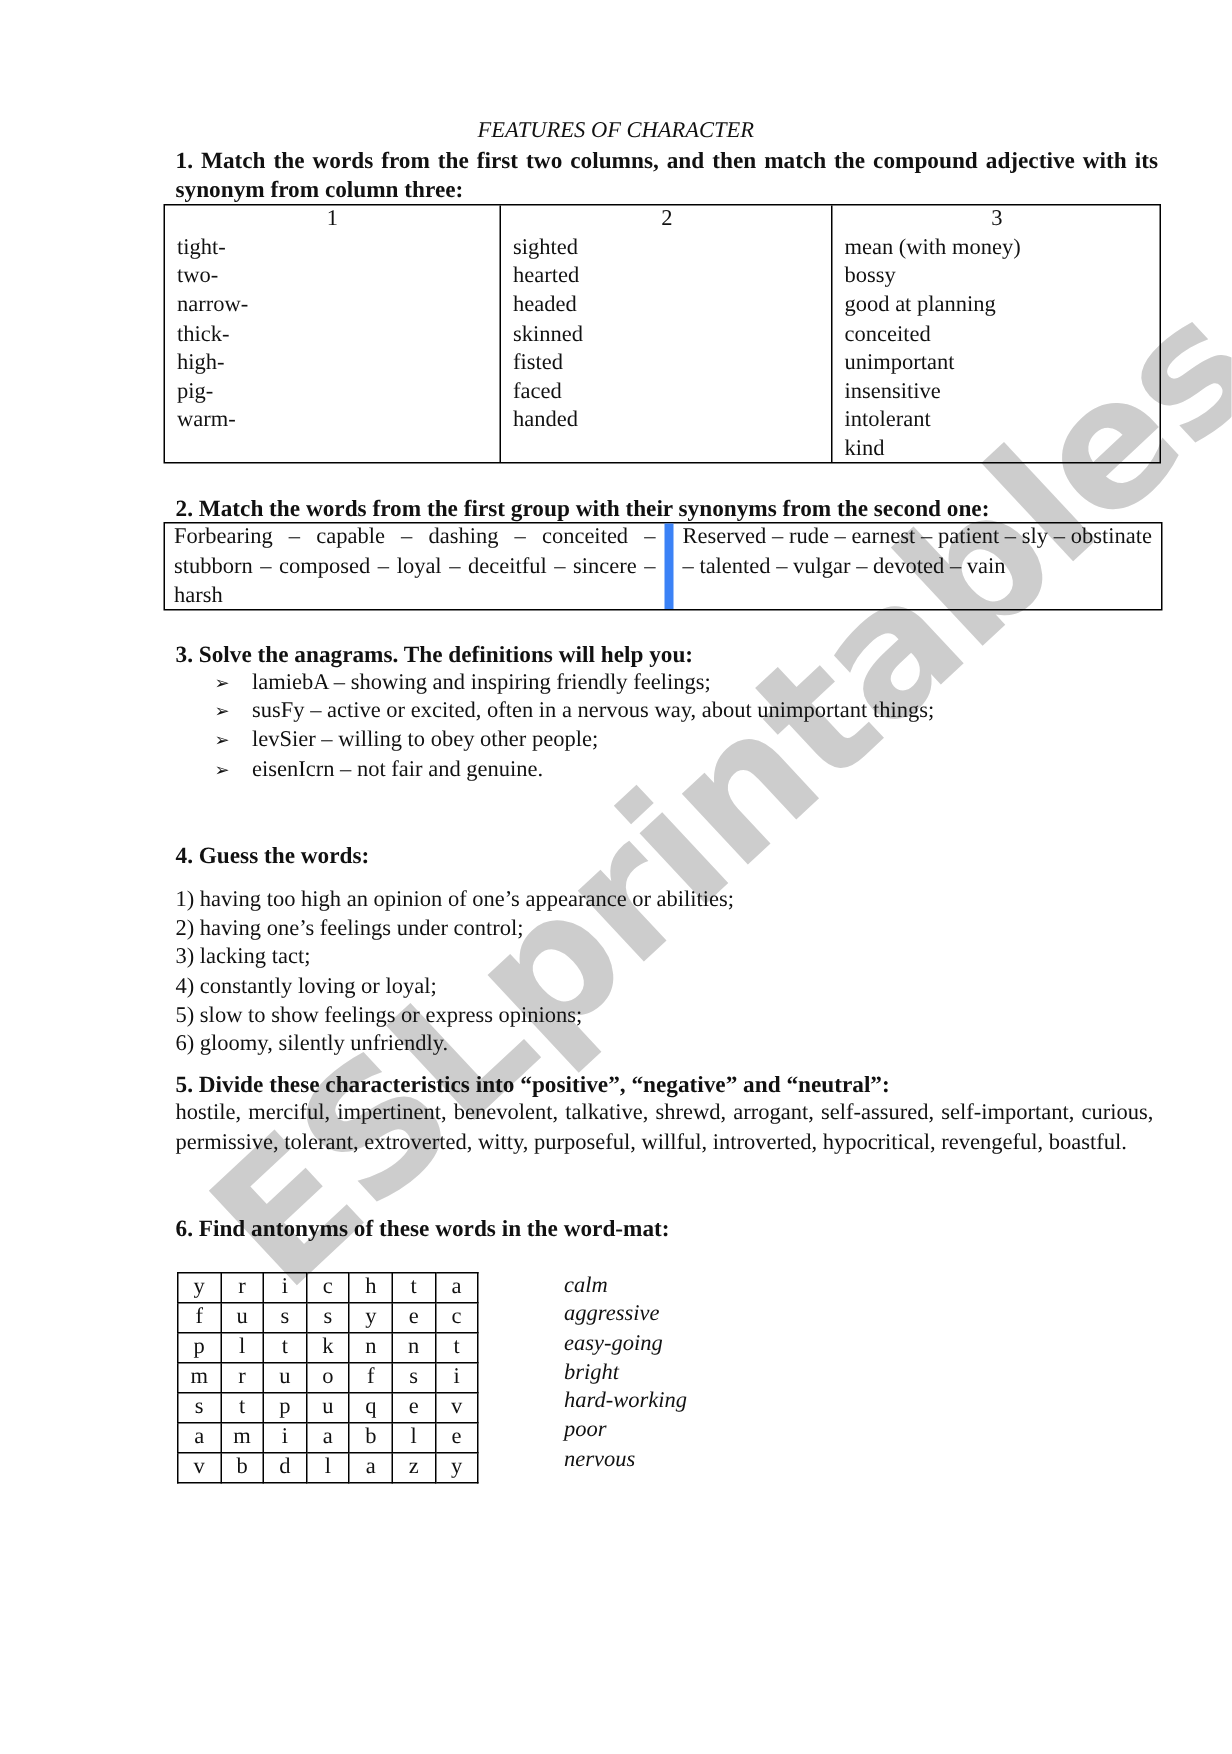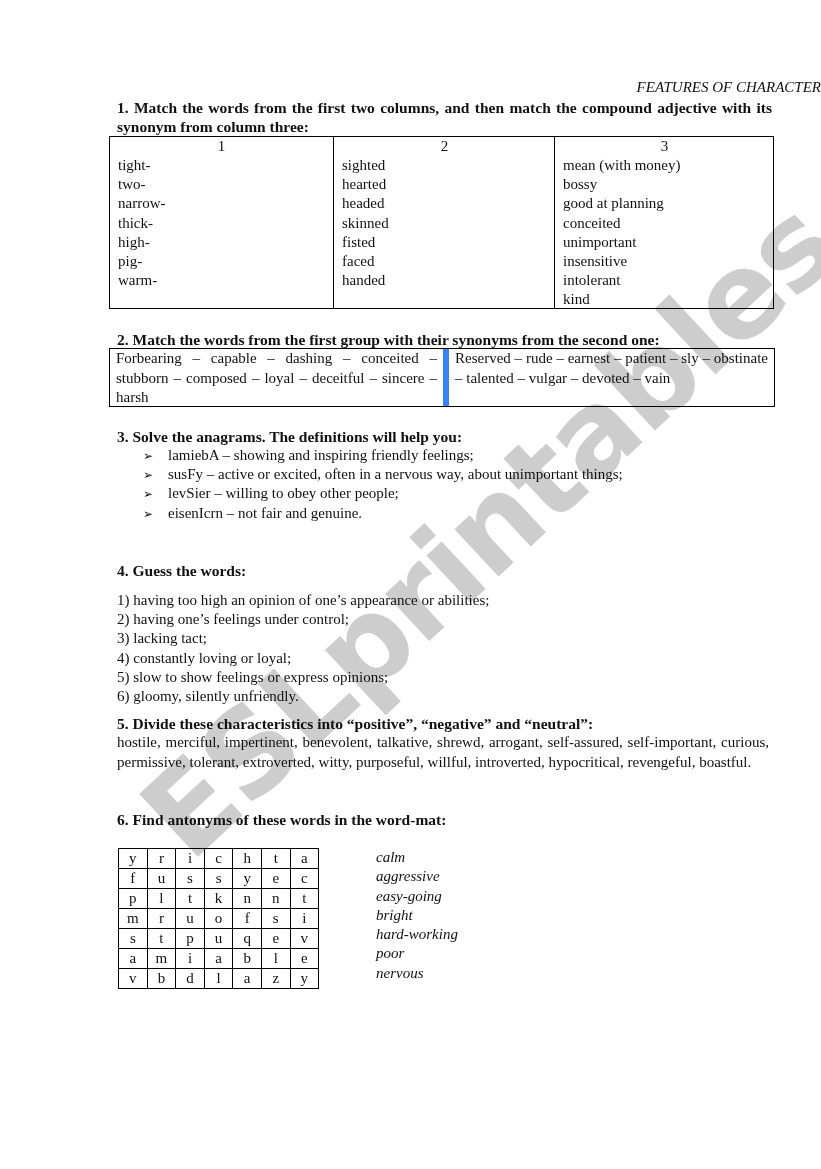--- a/index.html
+++ b/index.html
@@ -3,21 +3,21 @@
 <meta charset="utf-8">
 <style>
   html, body { margin: 0; padding: 0; }
   body {
     width: 821px; height: 1169px; background: #ffffff; position: relative; overflow: hidden;
     font-family: "Liberation Serif", "DejaVu Serif", serif; color: #111;
   }
   .page { position: absolute; left: 0; top: 0; width: 821px; height: 1169px; }
   .t { position: absolute; white-space: nowrap; font-size: 15px; line-height: 19px; }
   .b { font-weight: bold; }
-  .title { position: absolute; top: 79px; left: 0; width: 821px; text-align: right; font-style: italic; font-size: 15px; }
+  .title { position: absolute; top: 79px; left: 0; width: 821px; text-align: center; font-style: italic; font-size: 15px; }
   .q1-head { position: absolute; left: 117px; top: 98px; width: 655px; font-weight: bold; font-size: 15.5px; line-height: 19px; text-align: justify; text-align-last: left; }
 
   
   .tbl1 { position: absolute; left: 109px; top: 136px; width: 665px; height: 173px; border: 1px solid #000; box-sizing: border-box; }
   .tbl1 .col { position: absolute; top: 0; bottom: 0; }
   .tbl1 .col + .col { border-left: 1px solid #000; }
   .tbl1 .c1 { left: 0; width: 223px; }
   .tbl1 .c2 { left: 223px; width: 221px; }
   .tbl1 .c3 { left: 444px; width: 219px; }
   .tbl1 .hd { text-align: center; font-size: 15px; line-height: 19px; height: 19px; }

